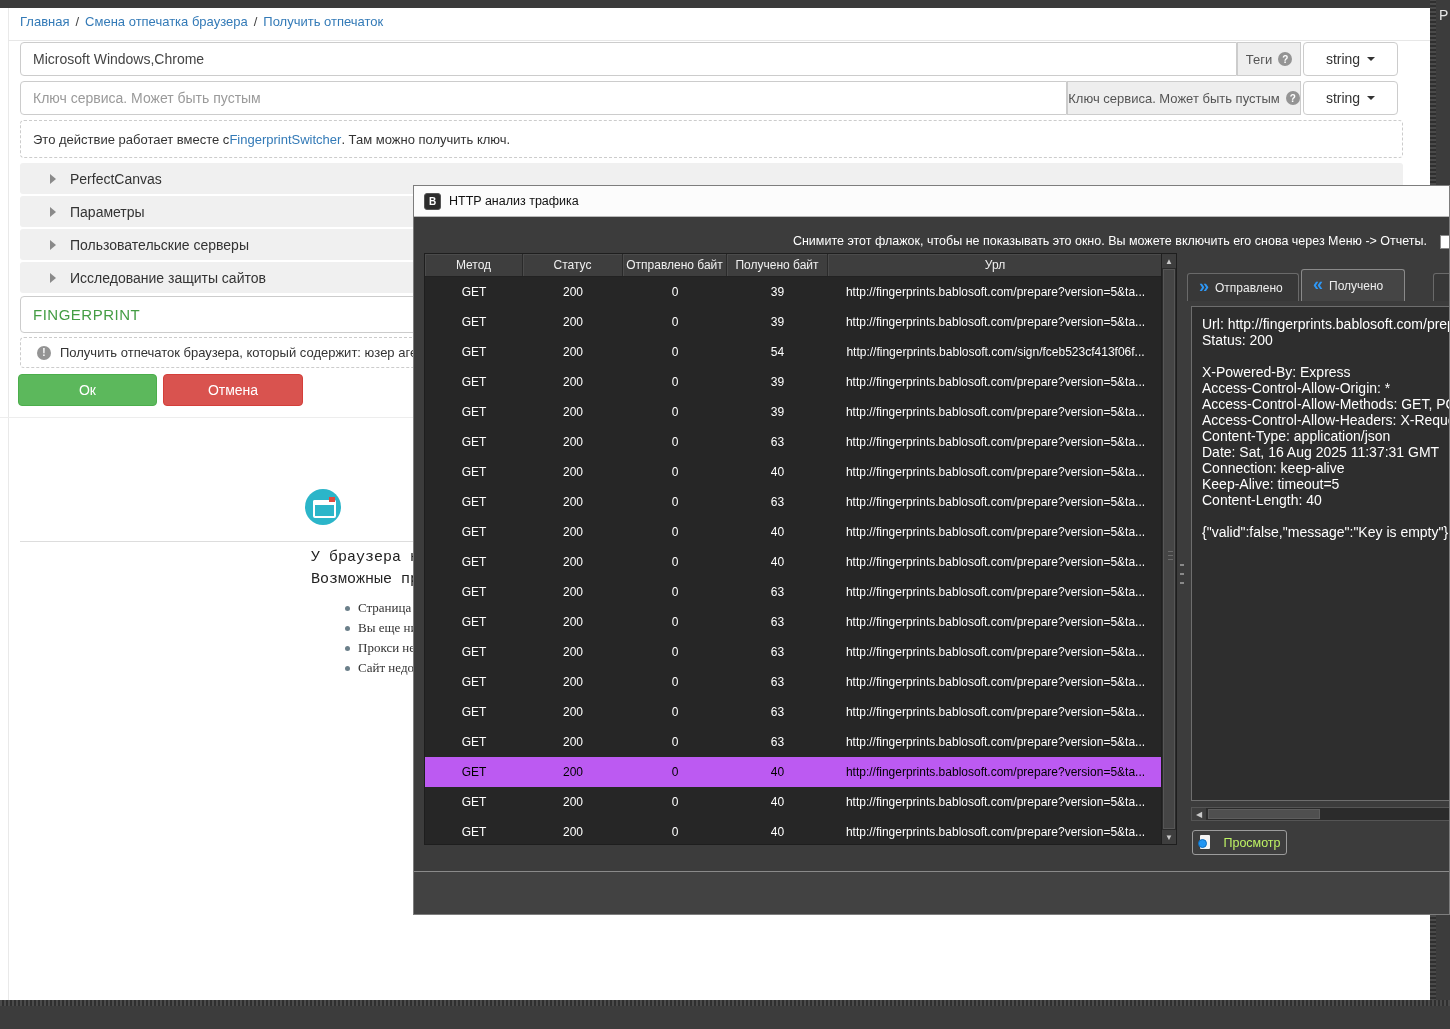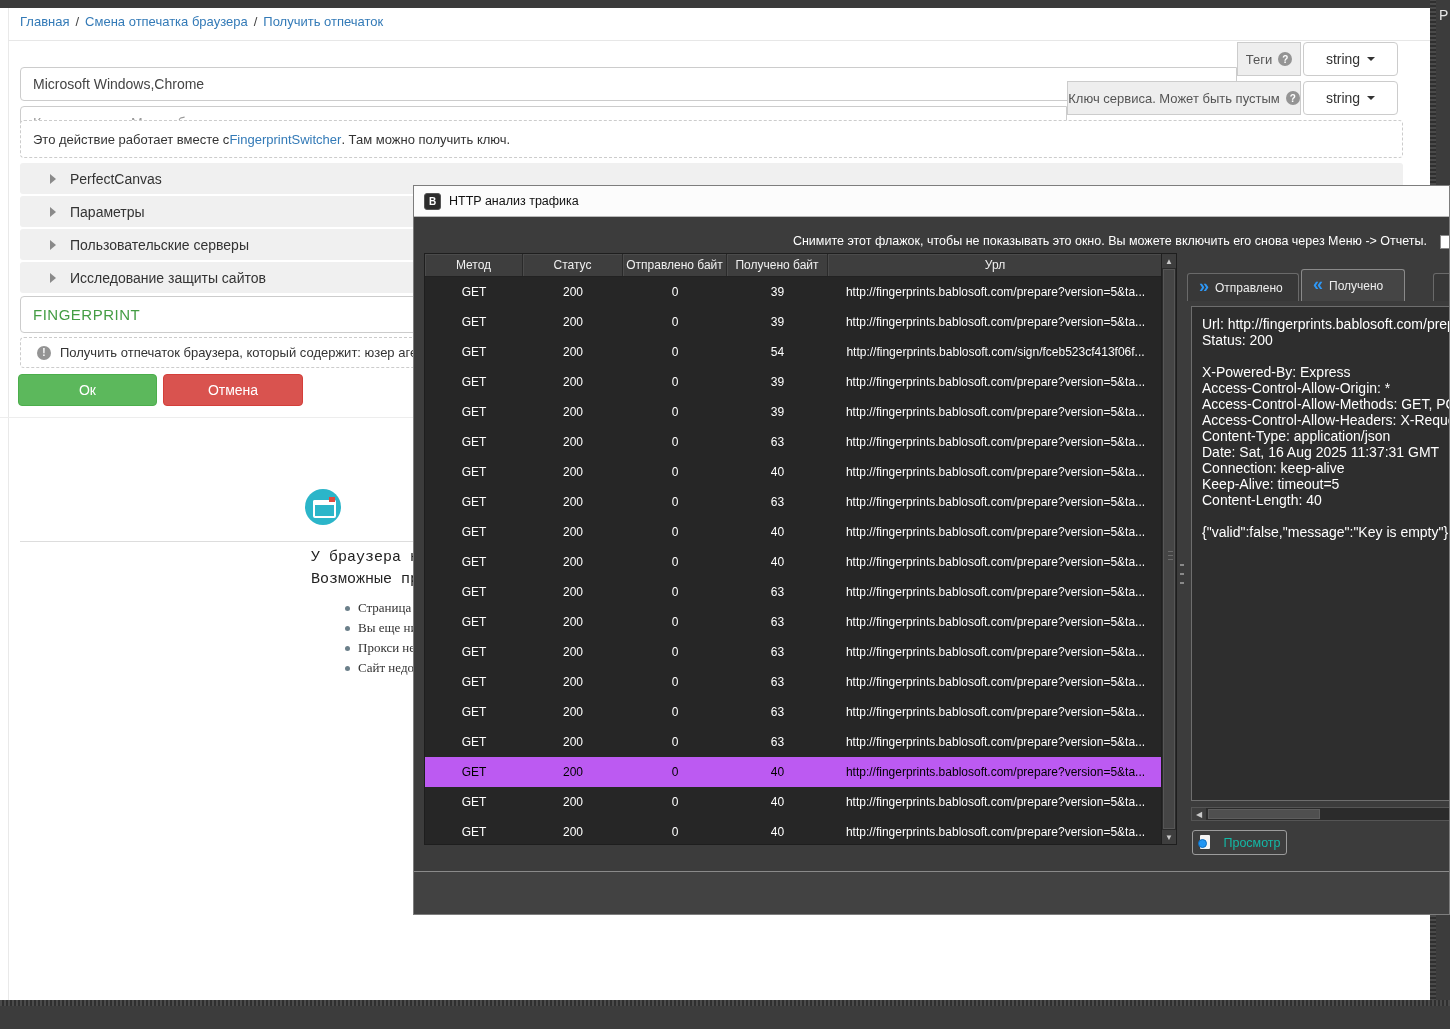--- a/index.html
+++ b/index.html
@@ -22,21 +22,21 @@
   .form-sep{position:absolute;left:0;top:417px;width:1450px;height:1px;background:#ededed;}
 
   
   .breadcrumb{position:absolute;left:20px;top:14px;font-size:13px;color:#555;white-space:nowrap;}
   .crumb-link{color:#337ab7;cursor:pointer;}
   .crumb-sep{color:#444;margin:0 6px;}
 
   
   .tbox{position:absolute;box-sizing:border-box;height:34px;border:1px solid #ccc;border-radius:4px;
         background:#fff;font-size:14px;color:#444;padding:4px 12px;outline:none;
-        font-family:"Liberation Sans","DejaVu Sans",sans-serif;margin-top:25px;}
+        font-family:"Liberation Sans","DejaVu Sans",sans-serif;}
   .tbox::placeholder{color:#9a9a9a;}
   #ua-input{left:20px;top:42px;width:1217px;border-radius:4px 0 0 4px;}
   #key-input{left:20px;top:81px;width:1047px;border-radius:4px 0 0 4px;}
   .addon{position:absolute;box-sizing:border-box;height:34px;background:#eee;border:1px solid #ccc;
          display:flex;align-items:center;justify-content:center;gap:6px;font-size:13px;color:#555;}
   #ua-addon{left:1237px;top:42px;width:64px;}
   #key-addon{left:1067px;top:81px;width:234px;}
   .circ-ico{display:inline-flex;width:14px;height:14px;border-radius:50%;background:#949494;color:#fff;
             font-size:10px;font-weight:bold;align-items:center;justify-content:center;}
   .type-btn{position:absolute;box-sizing:border-box;height:34px;width:95px;background:#fff;border:1px solid #ccc;
@@ -126,21 +126,21 @@
               background:#2e2e2e;border:1px solid #6e6e6e;padding:9px 10px;overflow:hidden;}
   .detail-text{white-space:pre;font-size:14px;line-height:16px;color:#fff;}
   .hscroll{position:absolute;left:777px;top:621px;width:266px;height:14px;background:#2b2b2b;
            border:1px solid #555;box-sizing:border-box;}
   .hs-btn{position:absolute;left:0;top:0;width:14px;height:100%;background:#3e3e3e;color:#c9c9c9;
           font-size:8px;display:flex;align-items:center;justify-content:center;}
   .hs-thumb{position:absolute;left:16px;top:1px;width:112px;height:10px;background:#4f4f4f;
             border:1px solid #5e5e5e;box-sizing:border-box;}
   .view-btn{position:absolute;left:778px;top:644px;width:95px;height:25px;box-sizing:border-box;
             background:#3e3e3e;border:1px solid #9c9c9c;border-radius:3px;display:flex;align-items:center;
-            justify-content:center;gap:12px;font-size:12.5px;color:#14b8a6;cursor:pointer;}
+            justify-content:center;gap:12px;font-size:12.5px;color:#bef264;cursor:pointer;}
   .doc-ico{position:relative;width:13px;height:15px;}
   .doc-page{position:absolute;left:2px;top:0;width:10px;height:14px;background:#f4f4f4;border-radius:1px;}
   .doc-ball{position:absolute;left:0;top:4px;width:9px;height:9px;border-radius:50%;background:#2196f3;
             border:1px solid #0d6fc0;box-sizing:border-box;}
   .win-footer-line{position:absolute;left:0;top:685px;width:100%;height:1px;background:#8a8a8a;}
   .win-footer{position:absolute;left:0;top:686px;width:100%;height:44px;background:#424242;}
 </style>
 </head>
 <body>
 

